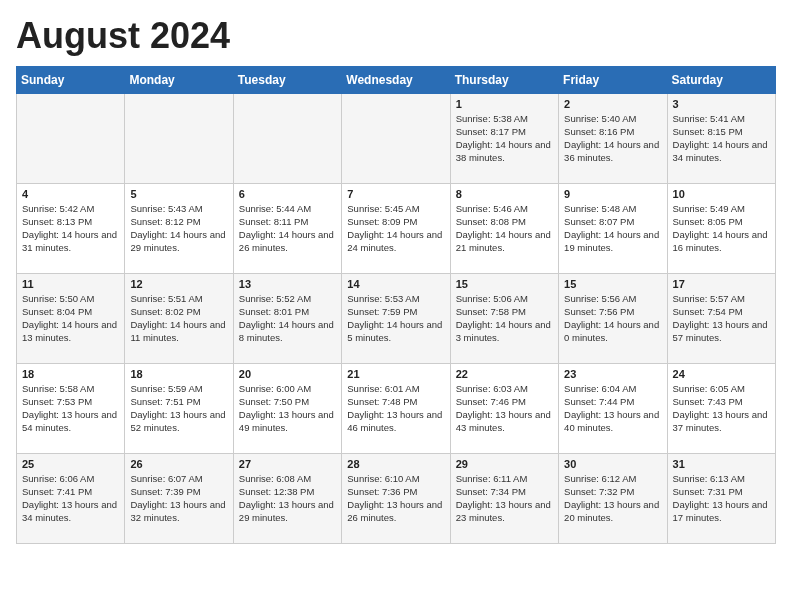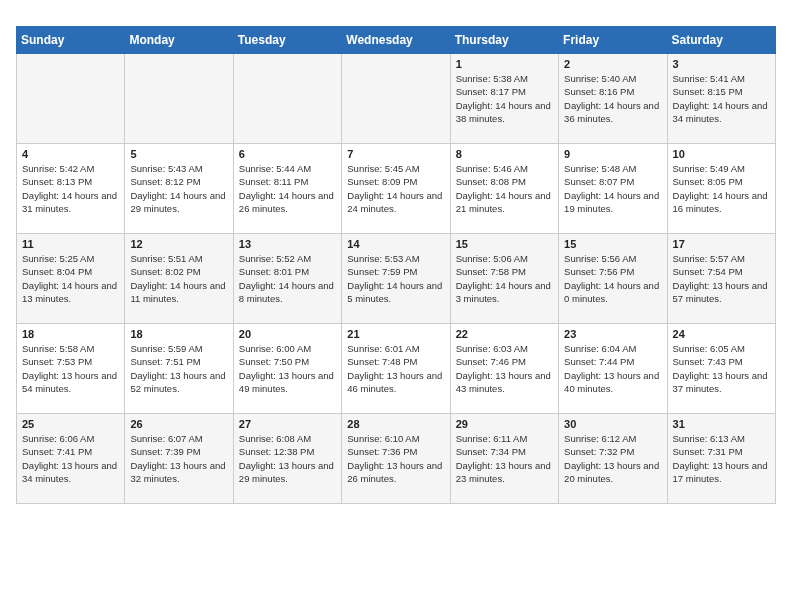--- a/index.html
+++ b/index.html
@@ -90,20 +90,21 @@
       font-size: 9.5px;
       line-height: 1.4;
       color: #333;
     }
   </style>
 </head>
 <body>
 
 <div class="header-area">
   <div class="title-area">
+    <div class="month-title">August 2024</div>
   </div>
 </div>
 
 <table>
   <thead>
     <tr>
     <th>Sunday</th>
         <th>Monday</th>
         <th>Tuesday</th>
         <th>Wednesday</th>
@@ -187,21 +188,21 @@
           <span class="day-number">10</span>
           <div class="cell-content">Sunrise: 5:49 AM
 Sunset: 8:05 PM
 Daylight: 14 hours
 and 16 minutes.</div>
         </td>
       </tr>
       <tr>
         <td>
           <span class="day-number">11</span>
-          <div class="cell-content">Sunrise: 5:25 AM
+          <div class="cell-content">Sunrise: 5:50 AM
 Sunset: 8:04 PM
 Daylight: 14 hours
 and 13 minutes.</div>
         </td>
         <td>
           <span class="day-number">12</span>
           <div class="cell-content">Sunrise: 5:51 AM
 Sunset: 8:02 PM
 Daylight: 14 hours
 and 11 minutes.</div>

